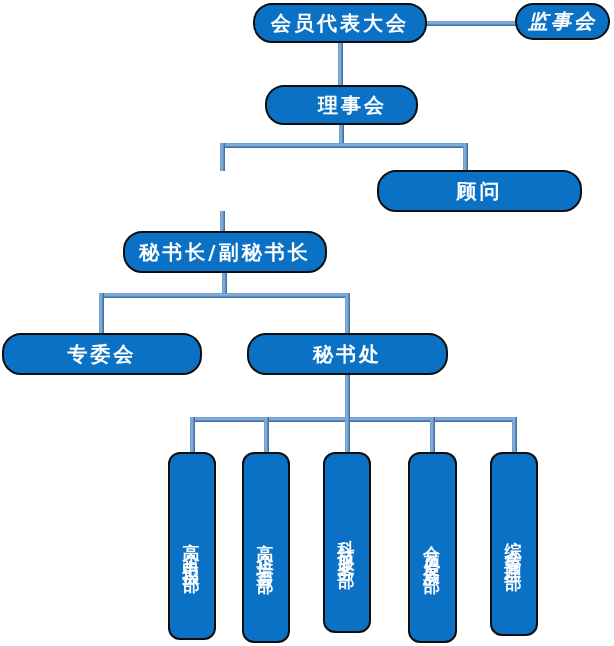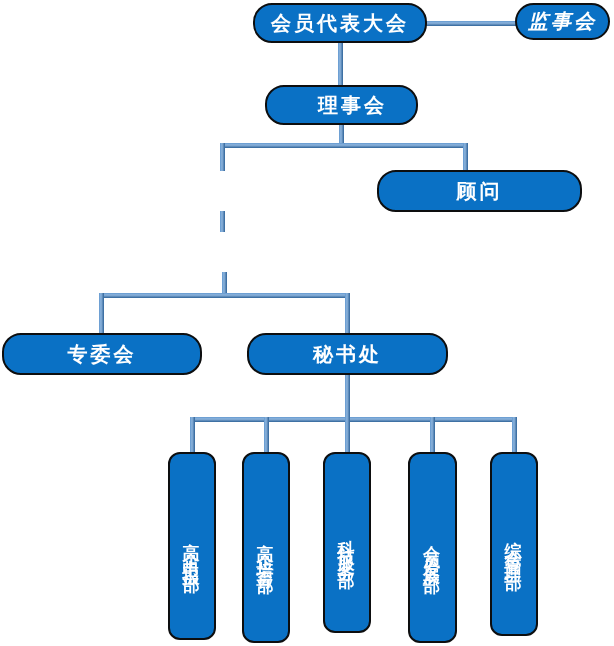--- a/index.html
+++ b/index.html
@@ -91,20 +91,23 @@
   </div>
 
   <div class="node" style="left:265px;top:85px;width:153px;height:40px;padding-left:22px;">
     <span>理事会</span>
   </div>
 
   <div class="node" style="left:365px;top:170px;width:205px;height:42px;margin-left:12px;">
     <span>顾问</span>
   </div>
 
+  <div class="node" style="left:123px;top:231px;width:204px;height:42px;">
+    <span>秘书长/副秘书长</span>
+  </div>
 
   <div class="node" style="left:247px;top:333px;width:201px;height:42px;">
     <span>秘书处</span>
   </div>
   <div class="node" style="left:2px;top:333px;width:200px;height:42px;">
     <span>专委会</span>
   </div>
 
   <div class="node vnode" style="left:168px;top:452px;width:48px;height:188px;">
     <span>高企申报部</span>

